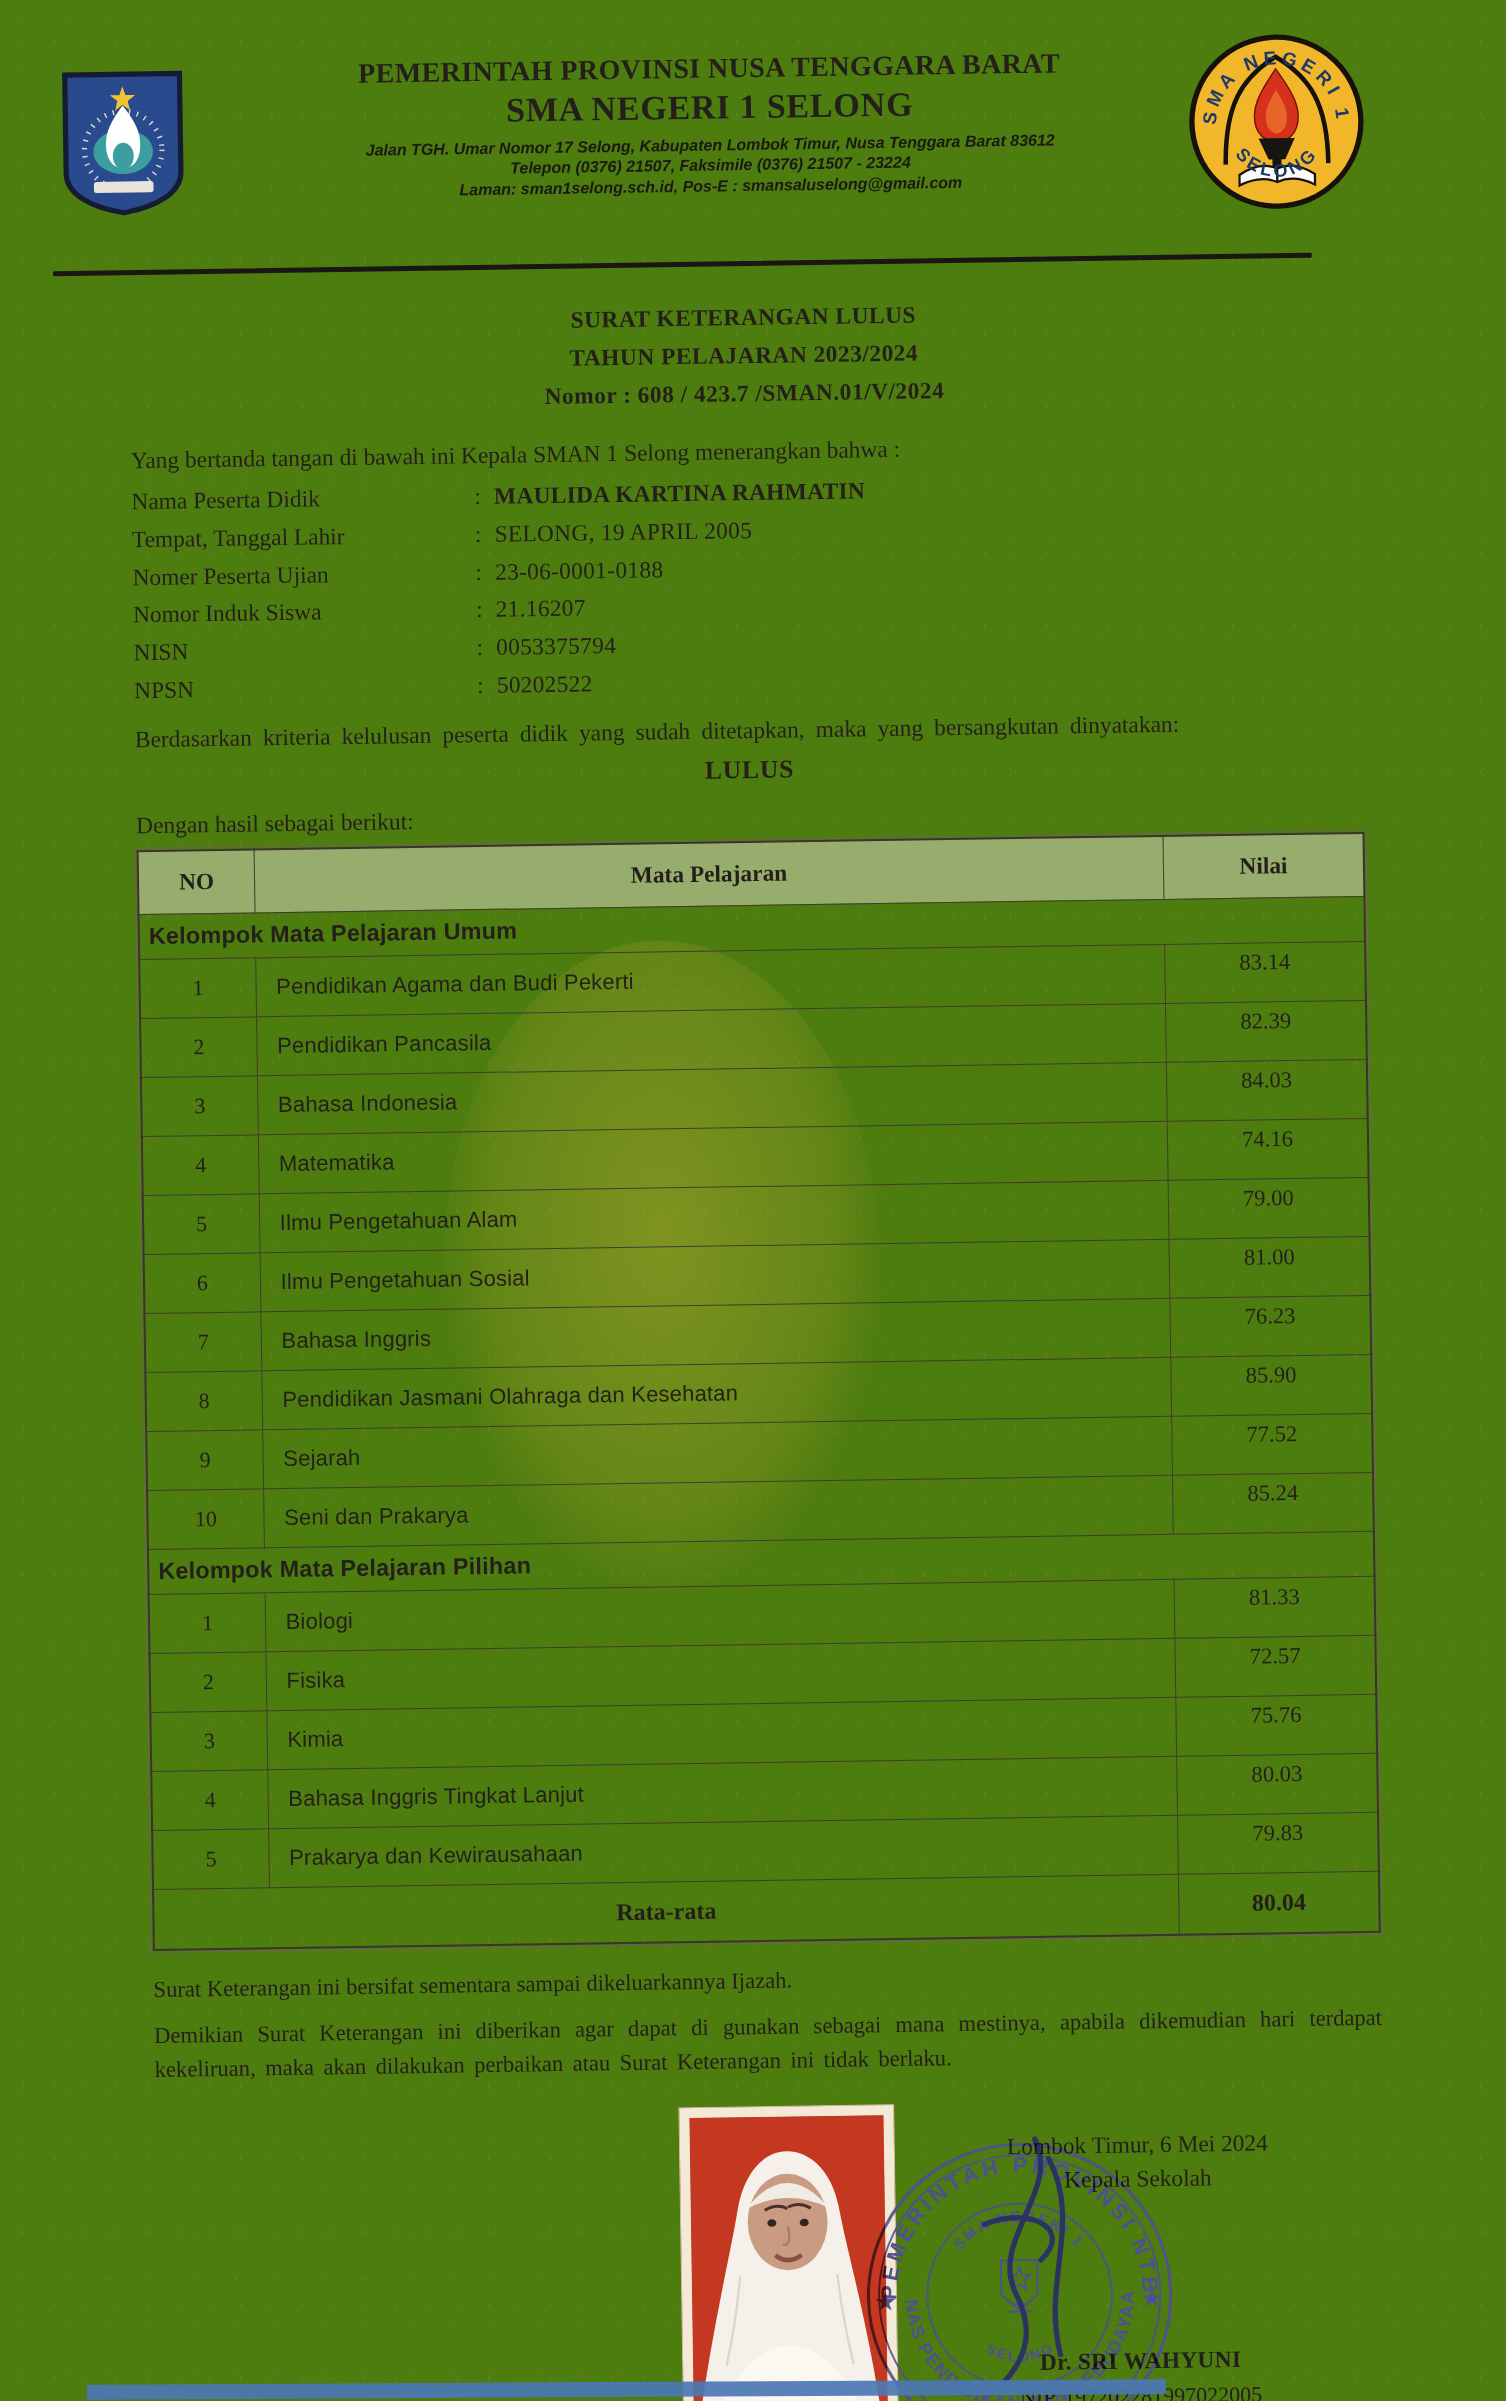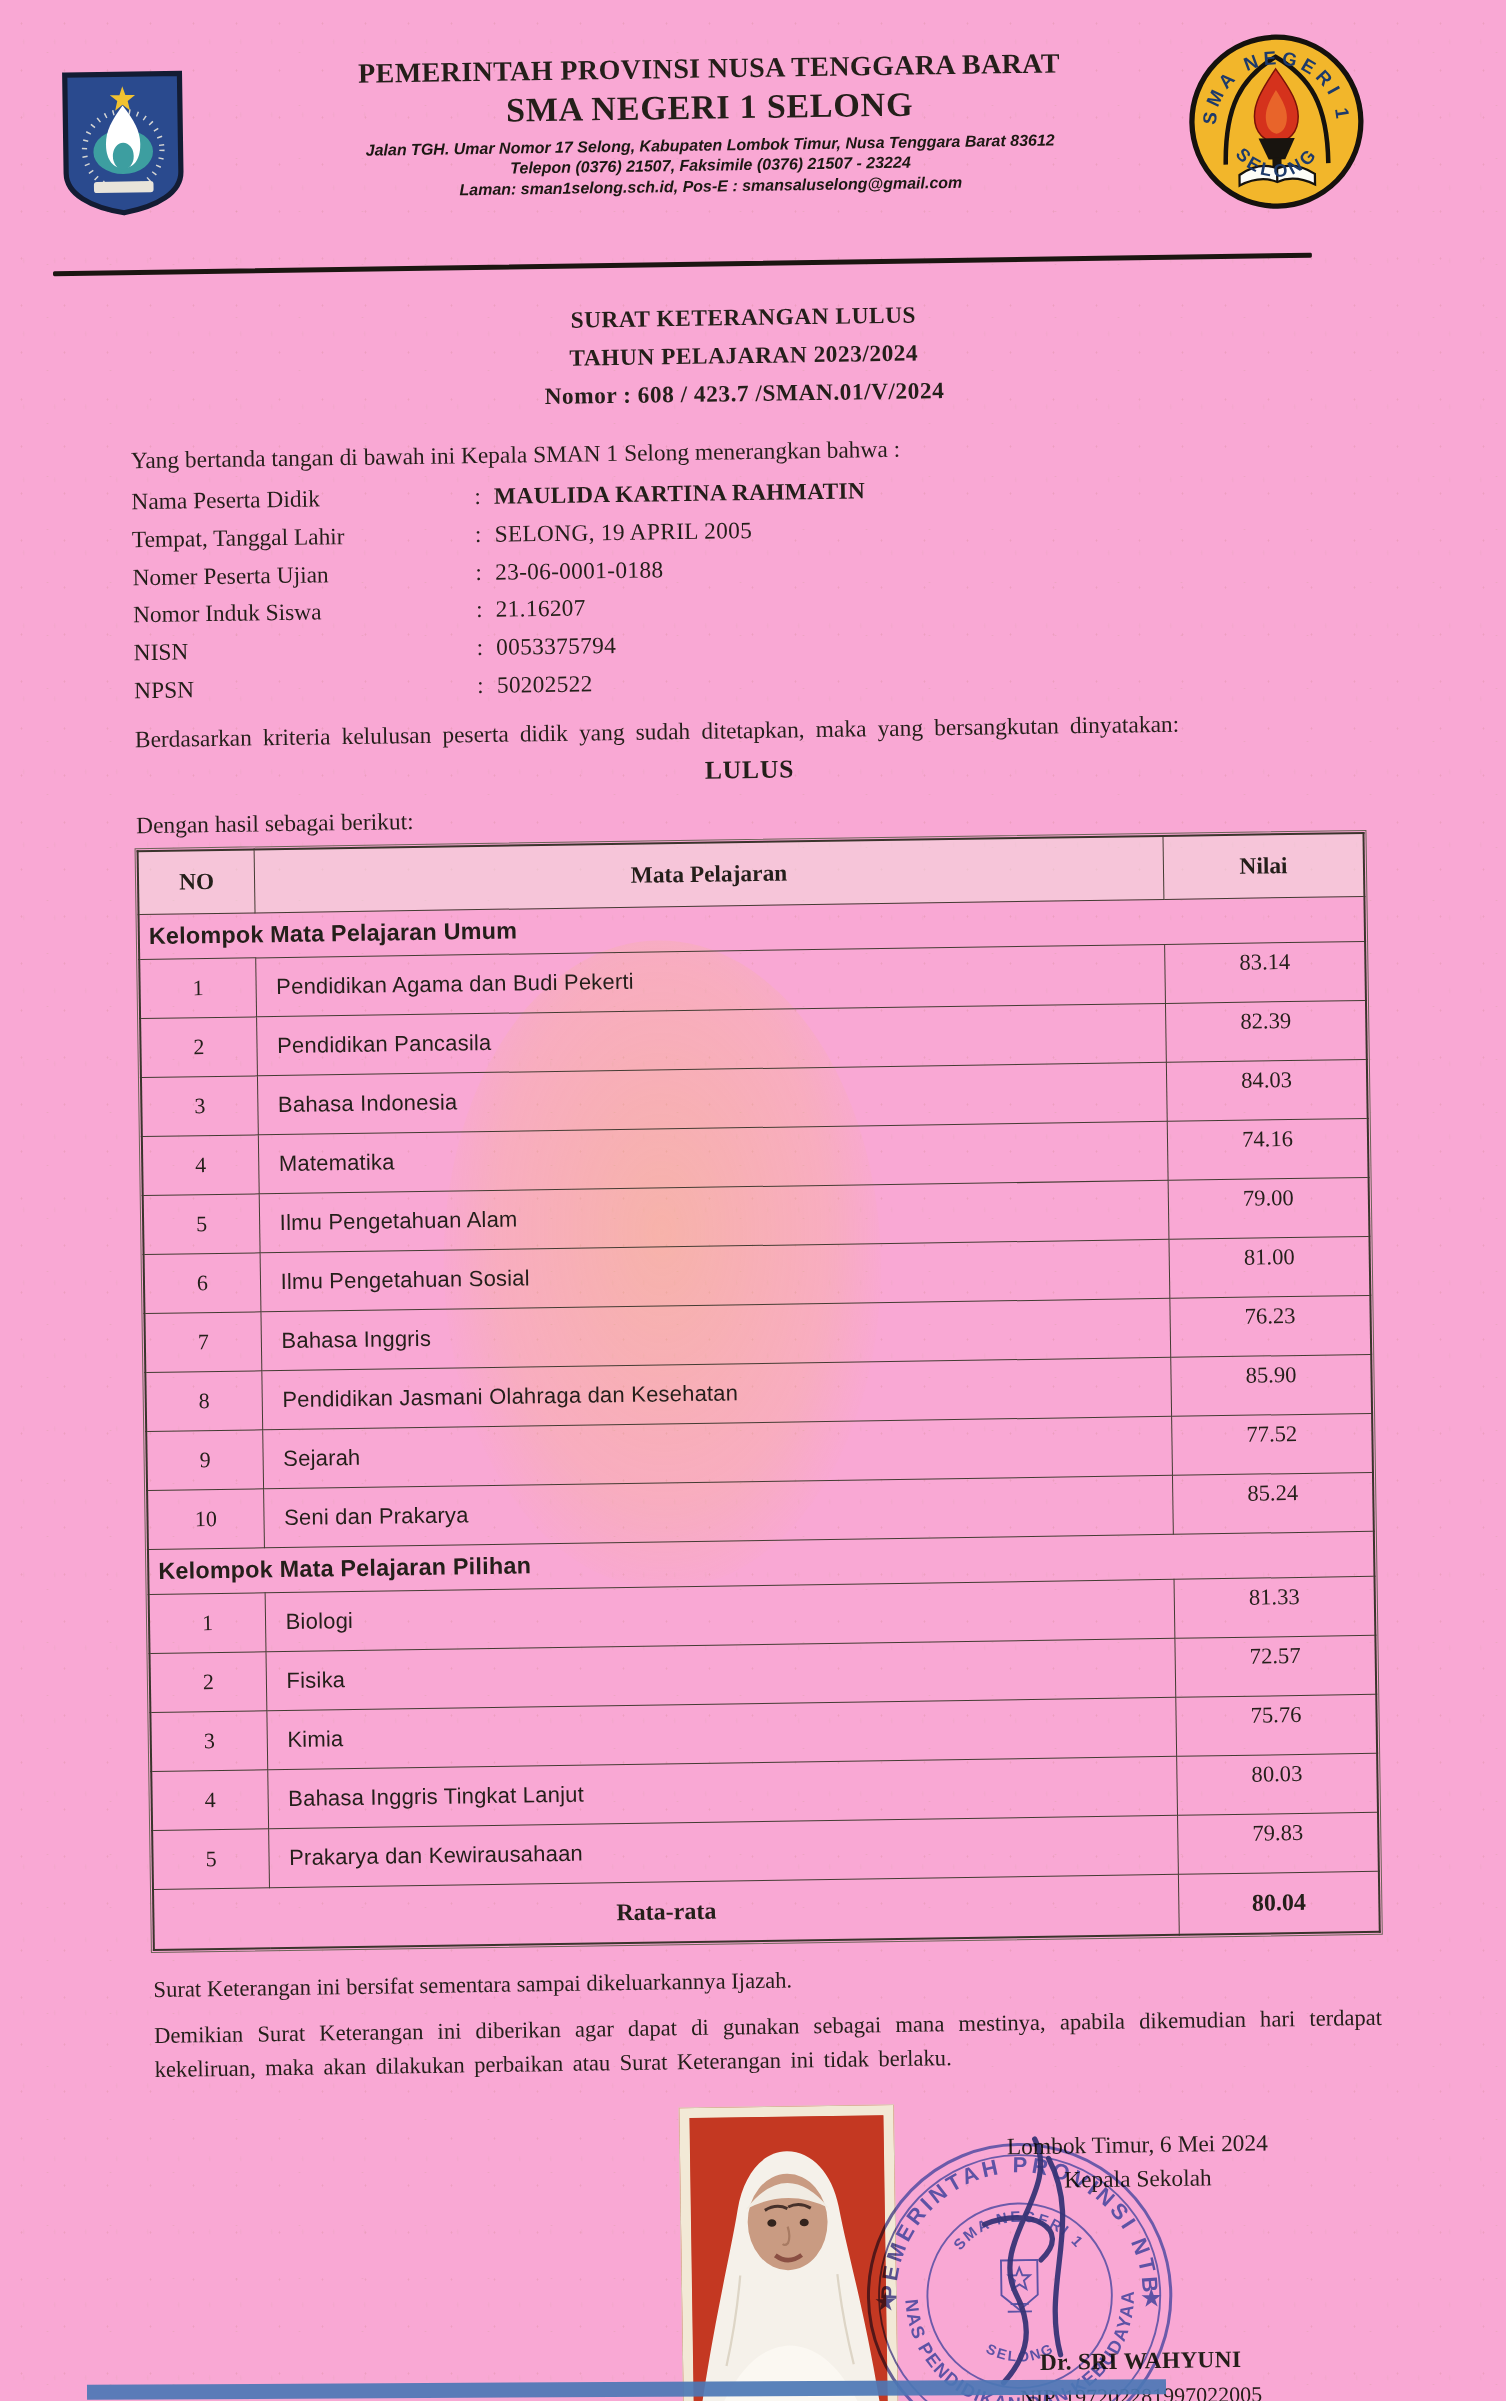--- a/index.html
+++ b/index.html
@@ -1,18 +1,18 @@
 <!DOCTYPE html>
 <html style="font-size:12px"><head>
 <meta charset="utf-8">
 <style>
   html,body{margin:0;padding:0;}
   .page{
     position:relative; width:1507px; height:2401px; overflow:hidden;
-    background:#f9a8d4; color:#241f1a;
+    background:#4d7c0f; color:#241f1a;
     font-family:"Liberation Serif", serif;
   }
   
   .page::before{
     content:""; position:absolute; inset:0; pointer-events:none; opacity:.55;
     background-image:
       radial-gradient(rgba(201,128,128,.45) 0.8px, transparent 1.1px),
       radial-gradient(rgba(180,150,120,.35) 0.8px, transparent 1.1px),
       radial-gradient(rgba(210,160,160,.30) 0.8px, transparent 1.1px);
     background-size:43px 47px, 63px 53px, 31px 73px;

